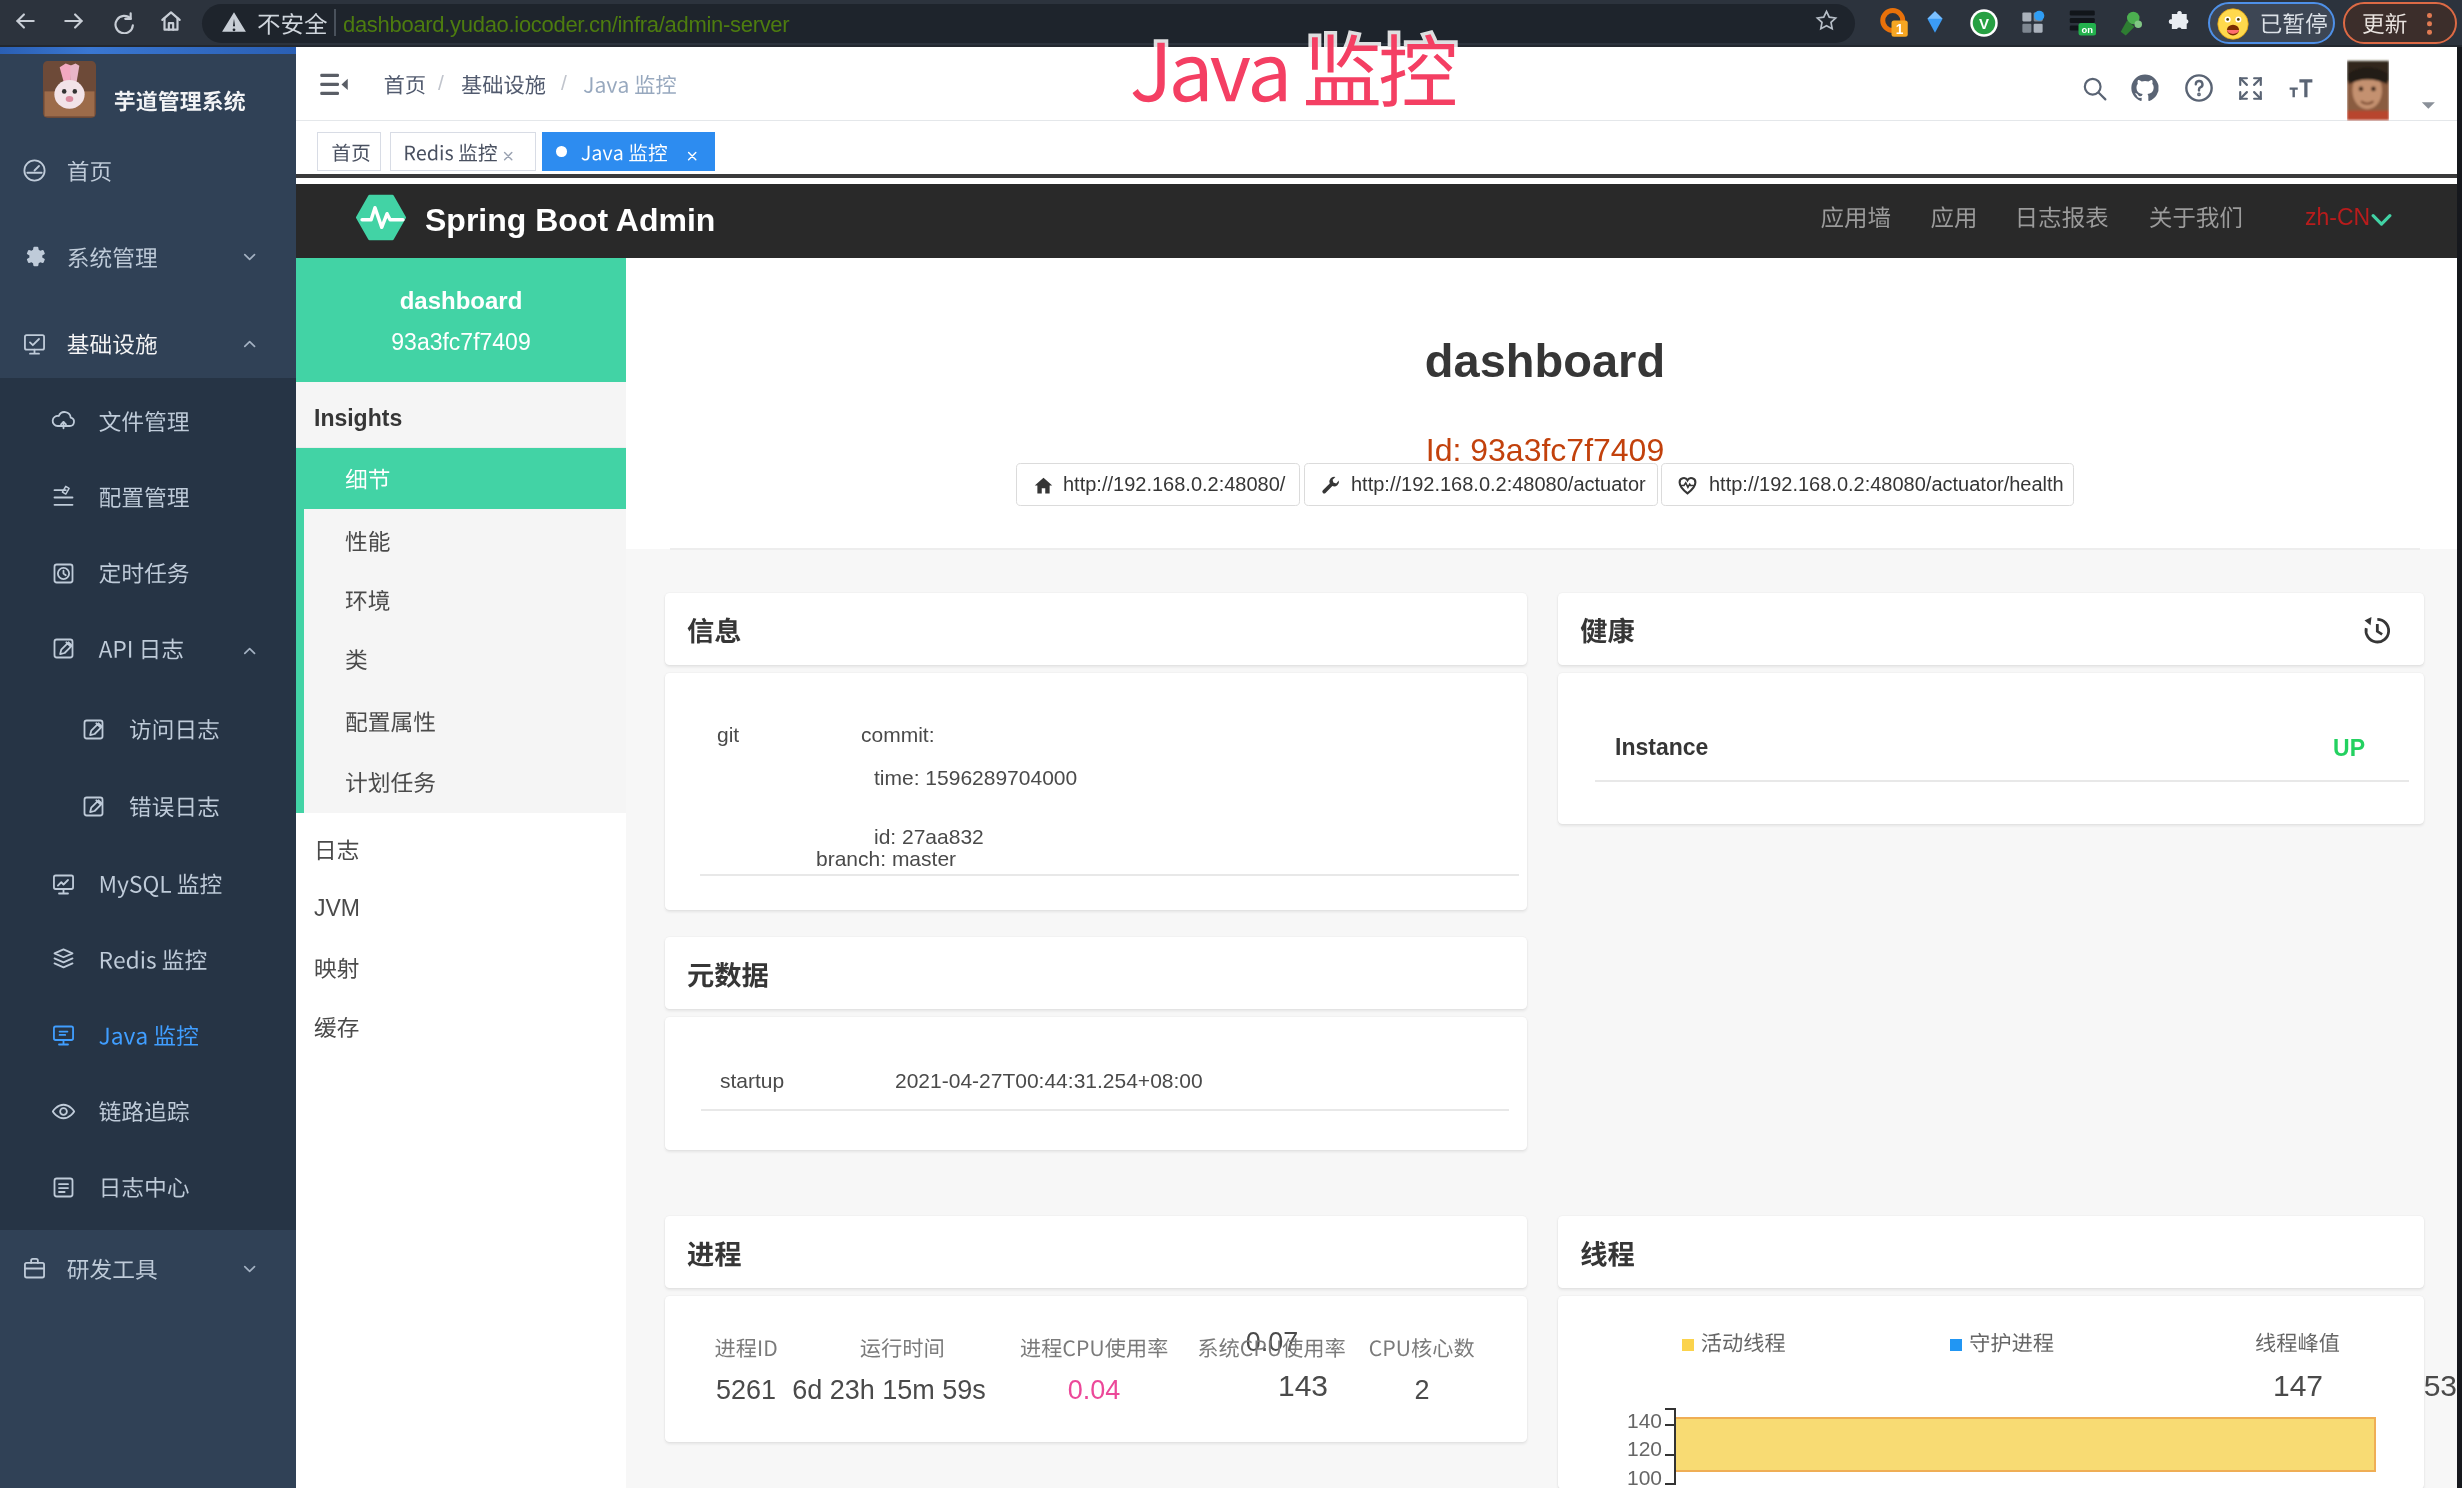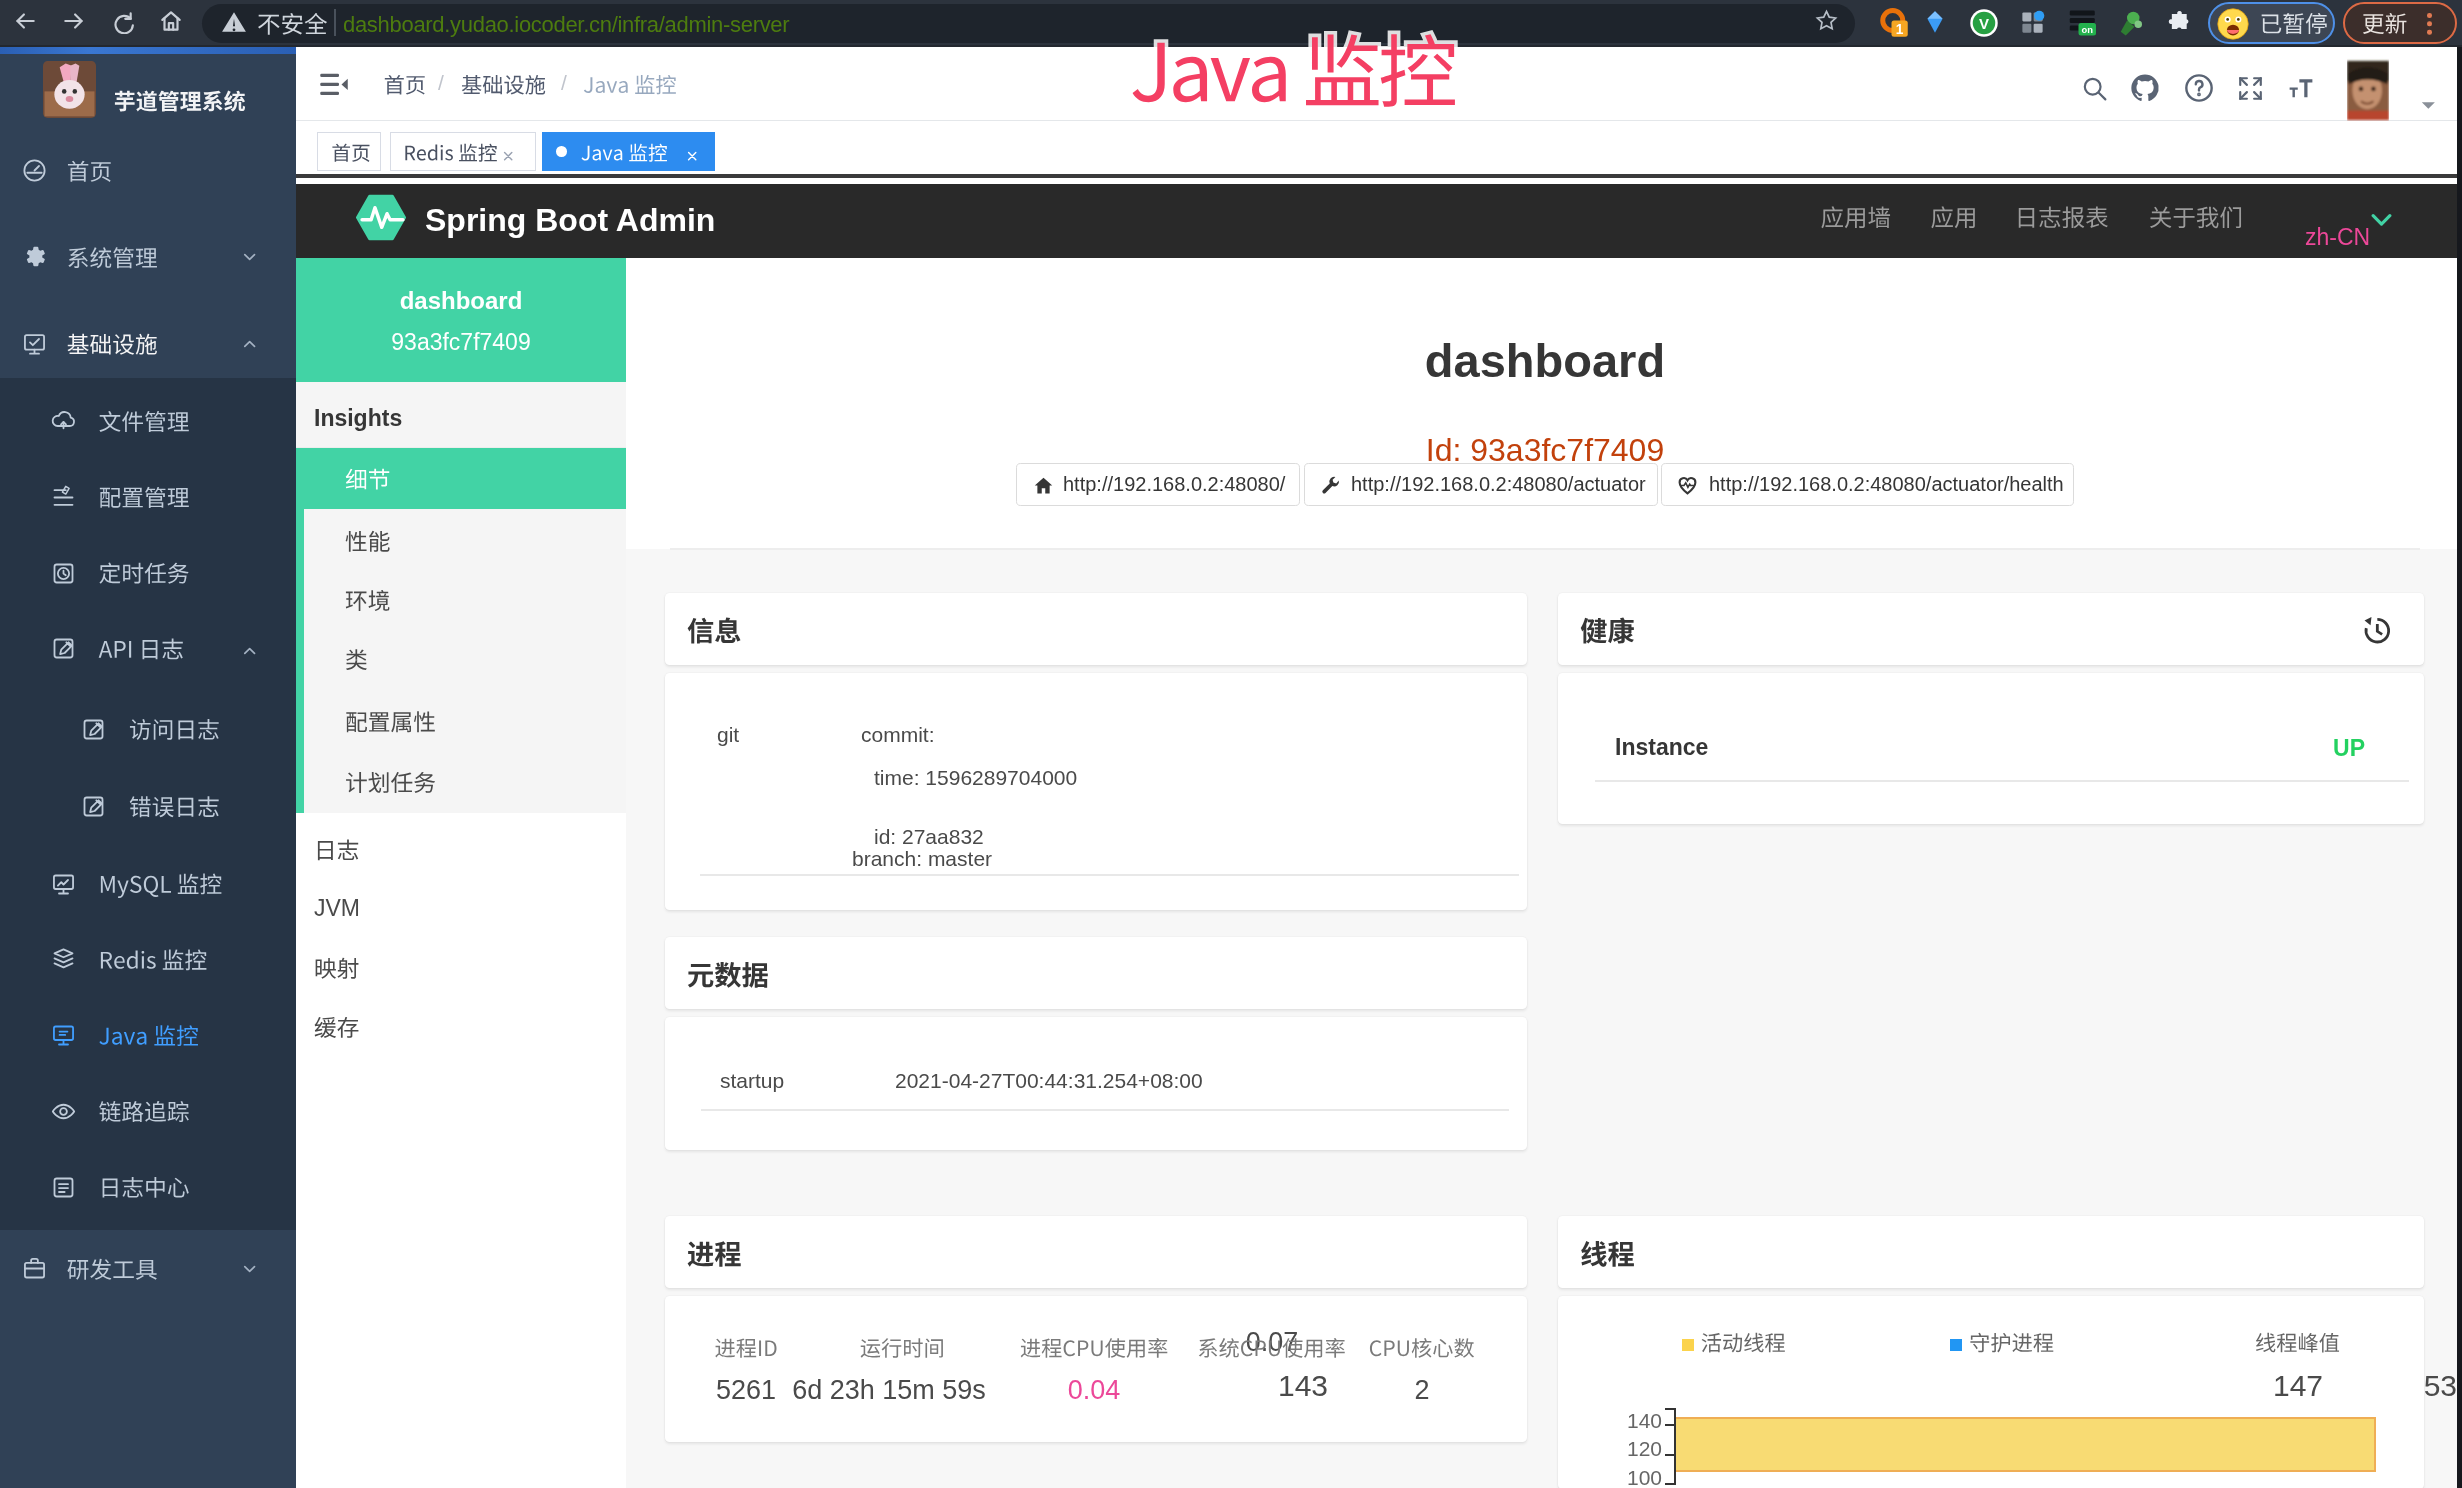--- a/index.html
+++ b/index.html
@@ -299,21 +299,21 @@
   </svg>
 <div class="abs" style="left:296px;top:174px;width:2167px;height:3.8px;background:#3a3a3b"></div>
 <div class="abs" style="left:296px;top:184px;width:2161px;height:74px;background:#292929"></div>
 <svg class="abs" style="left:356px;top:194px" width="50" height="47" viewBox="0 0 66 62">
     <g>
       <path d="M2 31L18 3h30l16 28-16 28H18z" fill="#42d3a5" stroke="#42d3a5" stroke-width="4" stroke-linejoin="round"></path>
       <path d="M8 34h12l5-16 9 26 7-18 4 8h17" fill="none" stroke="#fff" stroke-width="4.5" stroke-linecap="round" stroke-linejoin="round"></path>
     </g>
   </svg>
 <div class="t" style="left:425px;top:200px;font-size:32px;color:#ffffff;line-height:40px;font-weight:700;">Spring Boot Admin</div>
-<div class="t" style="left:2305px;top:203px;font-size:23px;color:#ec4899;line-height:28.4px;margin-top:20px;">zh-CN</div>
+<div class="t" style="left:2305px;top:203px;font-size:23px;color:#b91c1c;line-height:28.4px;">zh-CN</div>
 <svg class="abs" style="left:2371px;top:212px" width="21" height="16.7" viewBox="0 0 22 18">
     <path d="M2 4l9 9 9-9" fill="none" stroke="#42d3a5" stroke-width="3.4" stroke-linecap="round" stroke-linejoin="round"></path>
   </svg>
 <div class="abs" style="left:296px;top:258px;width:331px;height:1231px;background:#fff;border-right:1.5px solid #ededed"></div>
 <div class="abs" style="left:296px;top:258px;width:331px;height:124px;background:#42d3a5"></div>
 <div class="t" style="left:6px;width:910px;text-align:center;top:286px;font-size:24px;color:#ffffff;line-height:30px;font-weight:700;">dashboard</div>
 <div class="t" style="left:6px;width:910px;text-align:center;top:328px;font-size:23px;color:#ffffff;line-height:28.4px;">93a3fc7f7409</div>
 <div class="abs" style="left:296px;top:382px;width:331px;height:66px;background:#f5f5f5;border-bottom:0.8px solid #ededed"></div>
 <div class="t" style="left:314px;top:404px;font-size:23px;color:#363636;line-height:28.4px;font-weight:700;">Insights</div>
 <div class="abs" style="left:296px;top:448px;width:331px;height:365px;background:#f5f5f5"></div>
@@ -342,21 +342,21 @@
     <path d="M12 21S3 14 3 8.5A4.8 4.8 0 0 1 12 6a4.8 4.8 0 0 1 9 2.5C21 14 12 21 12 21z" fill="none" stroke="#363636" stroke-width="2.4"></path>
     <path d="M4 12h4l2-3 2.5 5 2-3.5 1 1.5h4.5" fill="none" stroke="#363636" stroke-width="1.8"></path>
   </svg>
 <div class="t" style="left:1709px;top:472px;font-size:20px;color:#363636;line-height:25px;">http://192.168.0.2:48080/actuator/health</div>
 <div class="abs" style="left:665px;top:593px;width:862px;height:72px;background:#fff;border-radius:4.6px;box-shadow:0 1.5px 3px rgba(10,10,10,.08),0 0 0 0.8px rgba(10,10,10,.02)"></div>
 <div class="abs" style="left:665px;top:673px;width:862px;height:237px;background:#fff;border-radius:4.6px;box-shadow:0 1.5px 3px rgba(10,10,10,.08),0 0 0 0.8px rgba(10,10,10,.02)"></div>
 <div class="t" style="left:717px;top:722px;font-size:21px;color:#4a4a4a;line-height:26.5px;">git</div>
 <div class="t" style="left:861px;top:722px;font-size:21px;color:#4a4a4a;line-height:26.5px;">commit:</div>
 <div class="t" style="left:874px;top:765px;font-size:21px;color:#4a4a4a;line-height:26.5px;">time: 1596289704000</div>
 <div class="t" style="left:874px;top:808px;font-size:21px;color:#4a4a4a;line-height:26.5px;margin-top:16px;">id: 27aa832</div>
-<div class="t" style="left:852px;top:846px;font-size:21px;color:#4a4a4a;line-height:26.5px;">branch: master</div>
+<div class="t" style="left:816px;top:846px;font-size:21px;color:#4a4a4a;line-height:26.5px;">branch: master</div>
 <div class="abs" style="left:700px;top:874px;width:819px;height:1.5px;background:#e8e8e8"></div>
 <div class="abs" style="left:1558px;top:593px;width:866px;height:72px;background:#fff;border-radius:4.6px;box-shadow:0 1.5px 3px rgba(10,10,10,.08),0 0 0 0.8px rgba(10,10,10,.02)"></div>
 <svg class="abs" style="left:2360px;top:614px" width="32" height="32" viewBox="0 0 24 24">
     <g fill="none" stroke="#363636" stroke-width="2.1">
       <path d="M13 4a8.5 8.5 0 1 1-8.3 6.6"></path>
       <path d="M13 7.5V13l3.6 2.3"></path>
     </g>
     <path d="M8.6 2.2L3.4 4.8l4.5 3.6z" fill="#363636"></path>
   </svg>
 <div class="abs" style="left:1558px;top:673px;width:866px;height:151px;background:#fff;border-radius:4.6px;box-shadow:0 1.5px 3px rgba(10,10,10,.08),0 0 0 0.8px rgba(10,10,10,.02)"></div>

